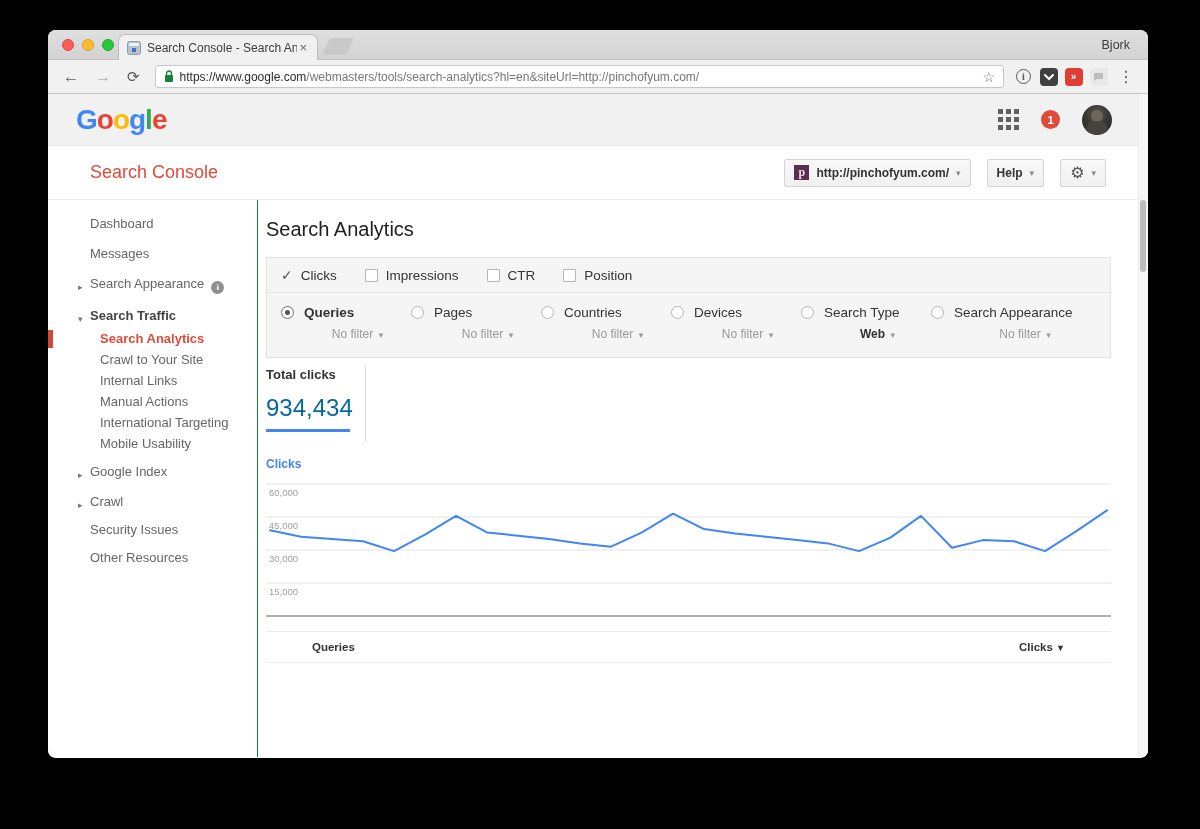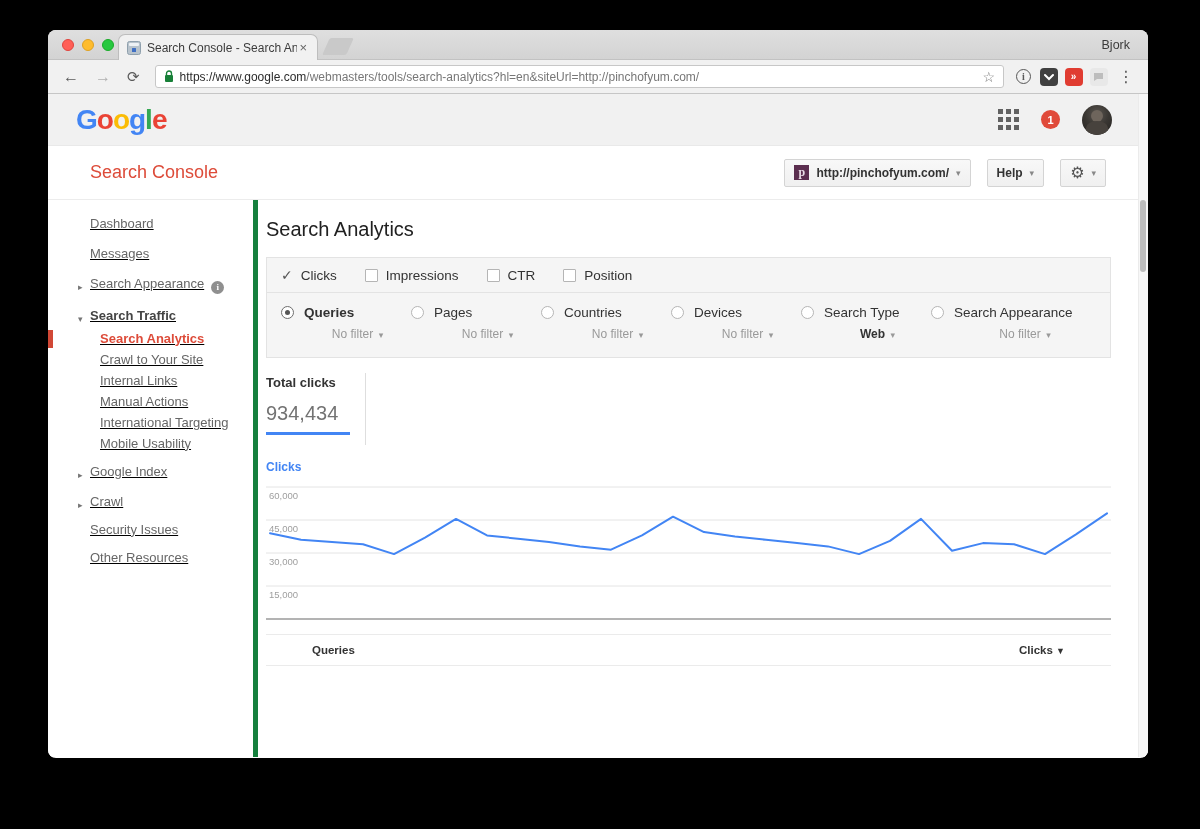--- a/index.html
+++ b/index.html
@@ -84,21 +84,21 @@
     font-size:12px; color:#333; }
   .btn .caret { font-size:9px; color:#888; }
   .site-favicon { width:15px; height:15px; background:#5b2e4f; color:#e8dce5;
     font-family:"Liberation Serif",serif; font-size:12px; font-weight:bold;
     display:flex; align-items:center; justify-content:center; }
   .btn-label-bold { font-weight:bold; }
   .gear-glyph { font-size:16px; color:#555; }
 
   
   .body-row { display:flex; height:557px; }
-  .sidebar { width:210px; flex:0 0 210px; border-right:5px solid #15803d; padding-top:16px;text-decoration:underline; }
+  .sidebar { width:210px; flex:0 0 210px; border-right:1px solid #15803d; padding-top:16px; }
   .sidebar ul { list-style:none; }
   .sidebar li { position:relative; font-size:13px; color:#666; line-height:16px;
     padding-left:42px; cursor:pointer; }
   .sidebar li.lv0 { margin-top:14px; }
   .sidebar li.lv0:first-child { margin-top:0; }
   .sidebar li.lv1 { margin-top:5px; padding-left:52px; }
   .sidebar li.first-sub { margin-top:7px; }
   .sidebar li.gap-top { margin-top:12px; }
   .sidebar li.bold { font-weight:bold; color:#444; }
   .sidebar li.selected { color:#dd4b39; font-weight:bold; }
@@ -128,24 +128,24 @@
   .radio { width:13px; height:13px; border:1px solid #b5b5b5; border-radius:50%; background:#fff;
     position:relative; flex:0 0 13px; }
   .radio.on { border-color:#6e6e6e; }
   .radio.on::after { content:""; position:absolute; left:3px; top:3px; width:5px; height:5px;
     border-radius:50%; background:#555; }
   .dim-sub { margin:7px 0 0 23px; font-size:12px; color:#999;text-align:center; }
   .dim-sub .caret { font-size:9px; color:#999; margin-left:3px; }
   .dim-sub.boldval { color:#333; font-weight:bold; }
   .dates-row { margin-top:15px; }
 
-  .totals { margin-top:15px; display:flex; }
+  .totals { margin-top:7px; display:flex; }
   .total-box { width:100px; border-right:1px solid #dedede; padding:2px 0 10px 0; }
   .total-label { font-size:13px; font-weight:bold; color:#333; }
-  .total-value { margin-top:12px; font-size:20px; color:#737373; }
+  .total-value { margin-top:12px; font-size:24px; color:#0369a1; }
   .total-underline { margin-top:7px; width:84px; height:3px; background:#4285f4; }
 
   .chart-block { margin-top:15px; }
   .chart-title { font-size:12px; font-weight:bold; color:#4285f4; margin-bottom:5px; }
   .chart-svg-wrap svg { display:block; }
 
   .table-head { margin-top:10px; border-top:1px solid #ebebeb; border-bottom:1px solid #ebebeb;
     display:flex; justify-content:space-between; padding:9px 46px 9px 46px;
     font-size:11.5px; font-weight:bold; color:#333; }
   .sort-caret { font-size:9px; }

